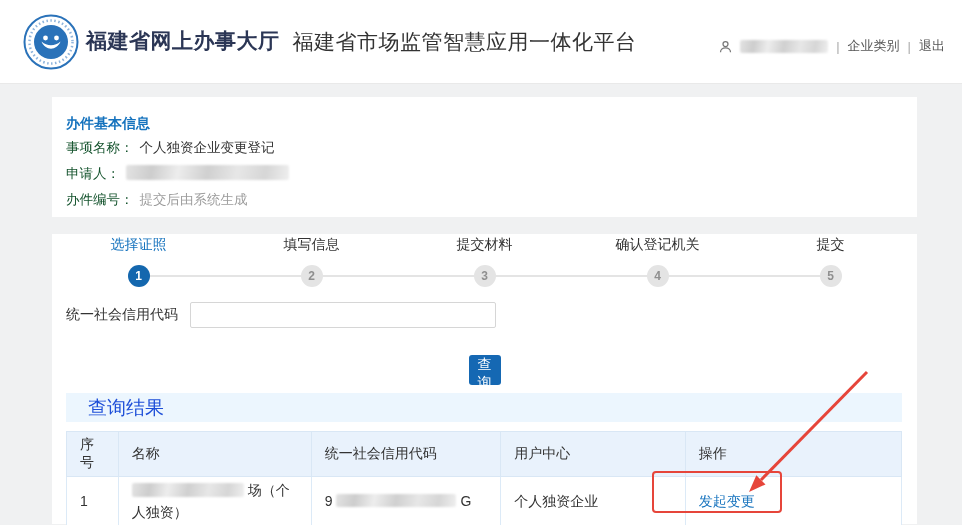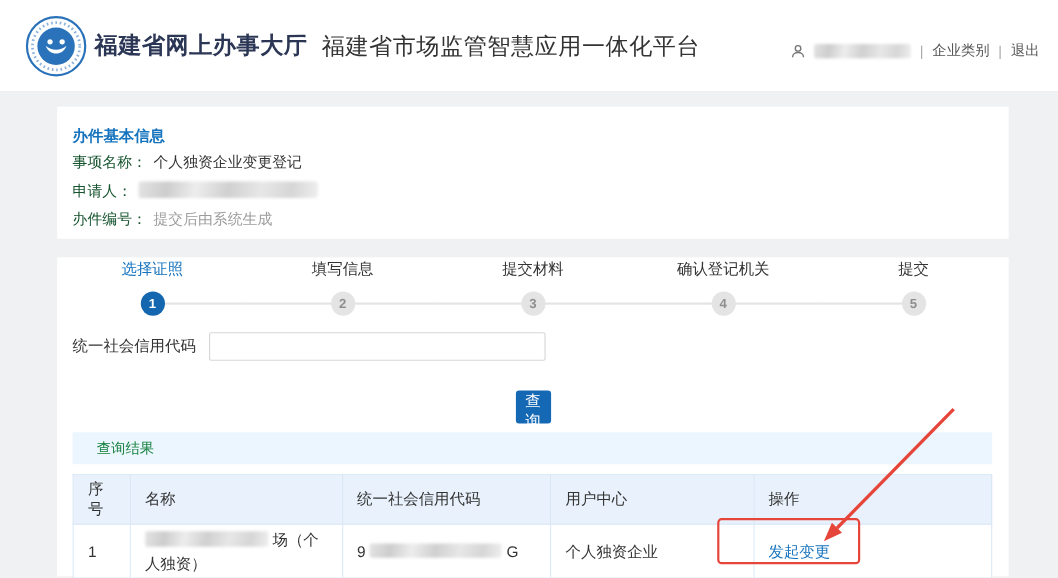--- a/index.html
+++ b/index.html
@@ -85,21 +85,21 @@
   }
   .query {
     display:block; margin:27px auto 0; width:32px; height:30px;
     background:#1568b3; color:#fff; border:none; border-radius:3px;
     font-size:14px; cursor:pointer; font-family:inherit;
   }
 
   
   .results-bar {
     margin:8px 15px 0 14px; height:29px; line-height:29px;
-    background:#ecf6fe; color:#15803d; font-size:13px; padding-left:22px;
+    background:#ecf6fe; color:#1d4ed8; font-size:19px; padding-left:22px;
   }
   table.results {
     margin:9px 15px 0 14px; border-collapse:collapse;
     width:calc(100% - 29px); table-layout:fixed; font-size:14px;
   }
   .results th {
     background:#e9f2fc; border:1px solid #d9e7f5; font-weight:normal;
     text-align:left; padding:4px 13px; color:#333; height:27px;
   }
   .results td {

